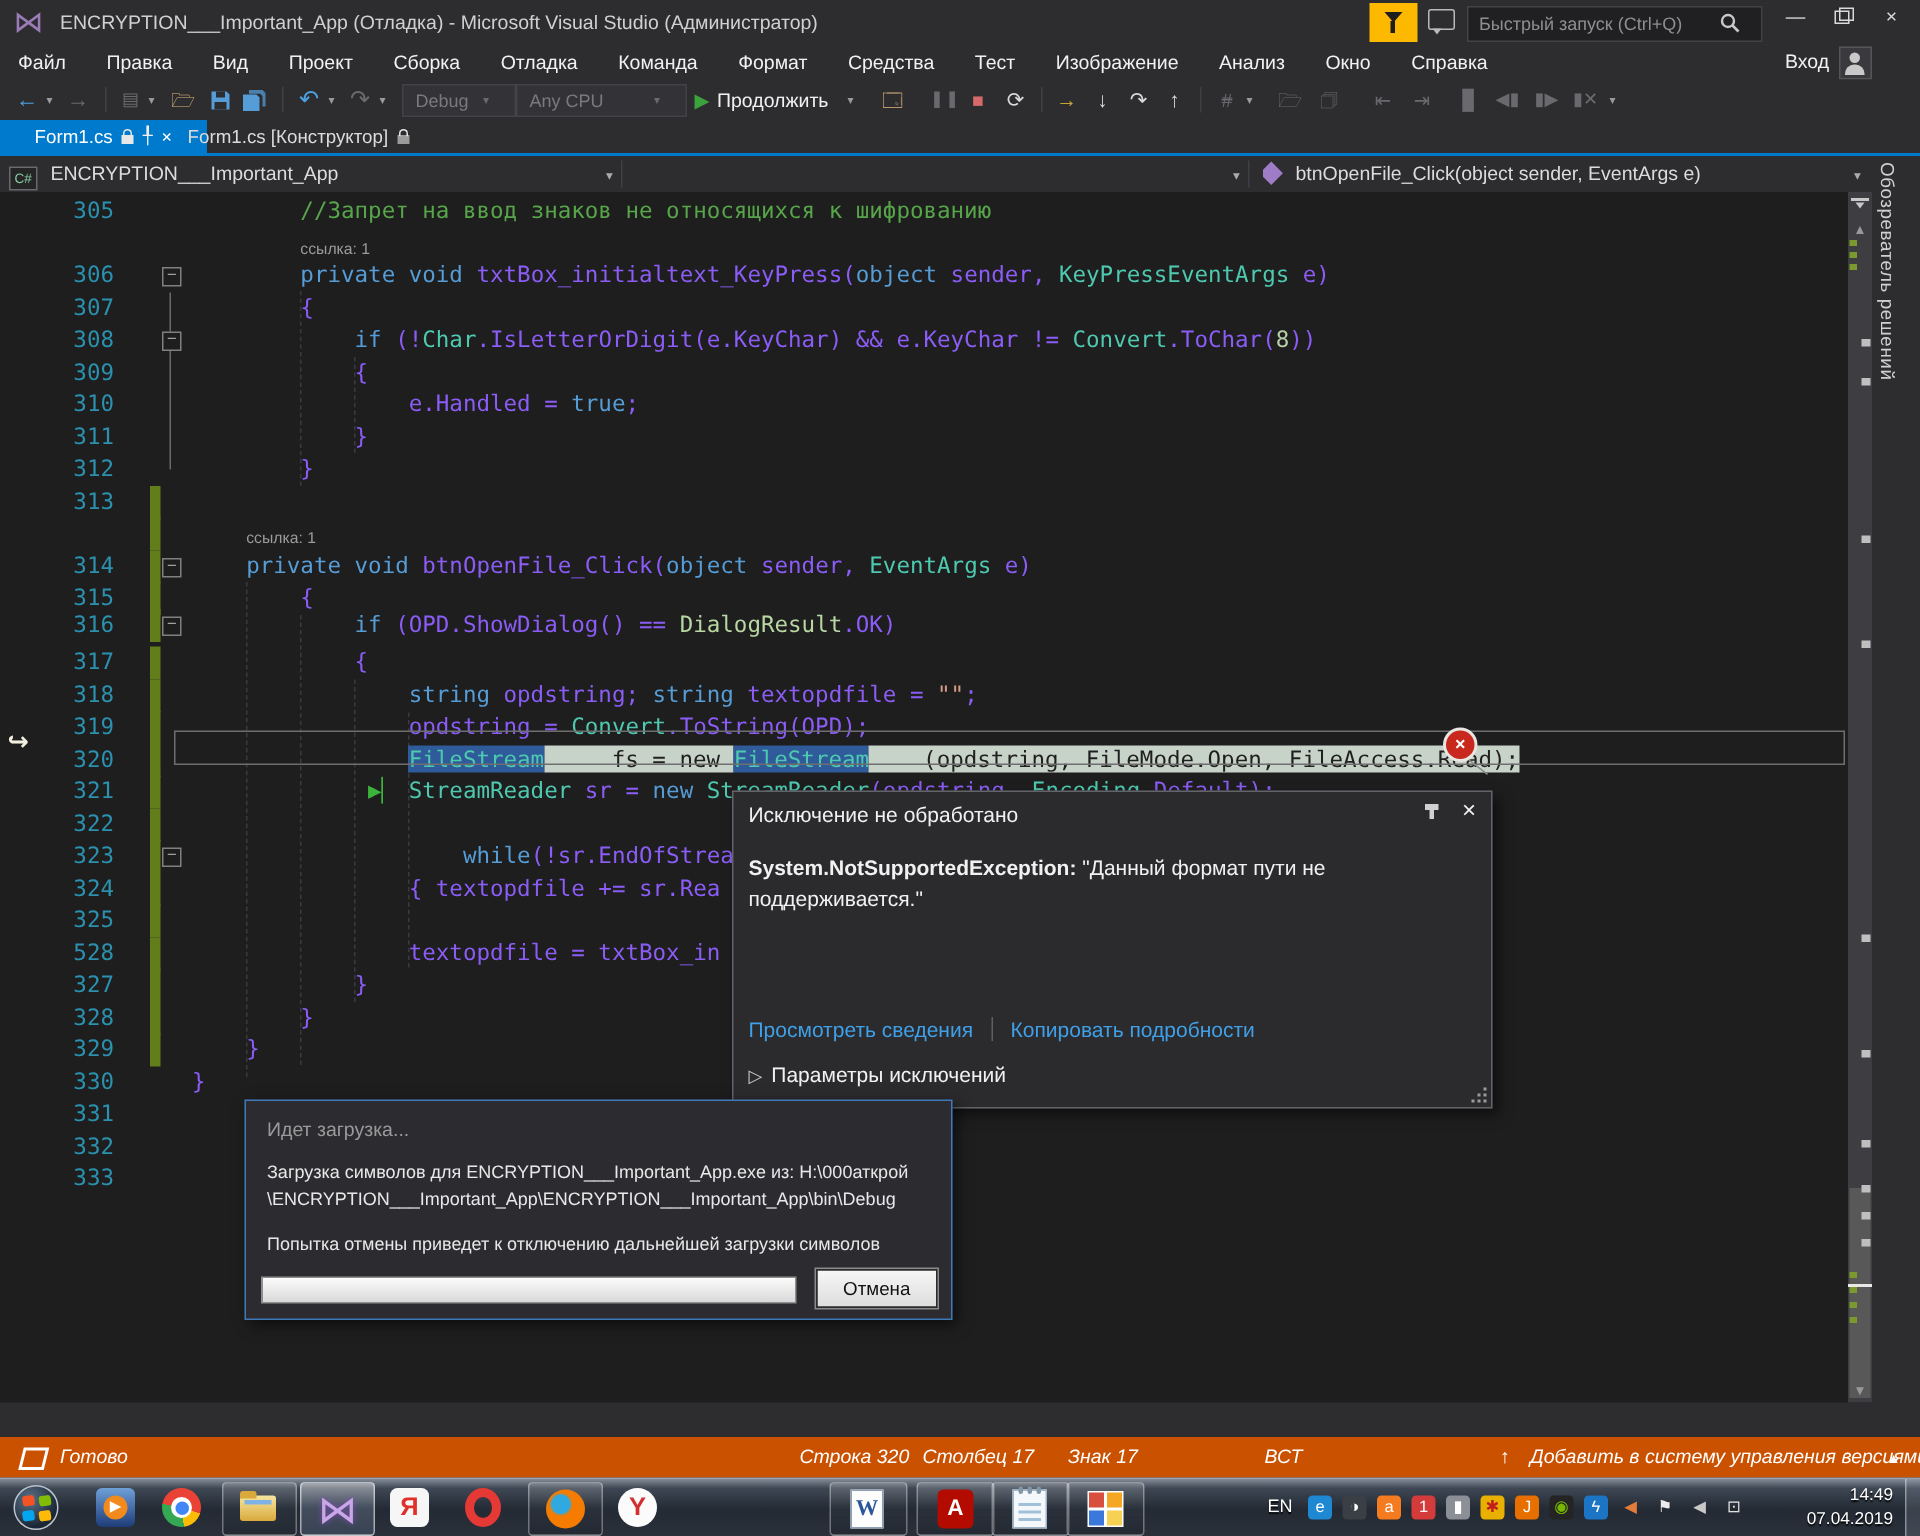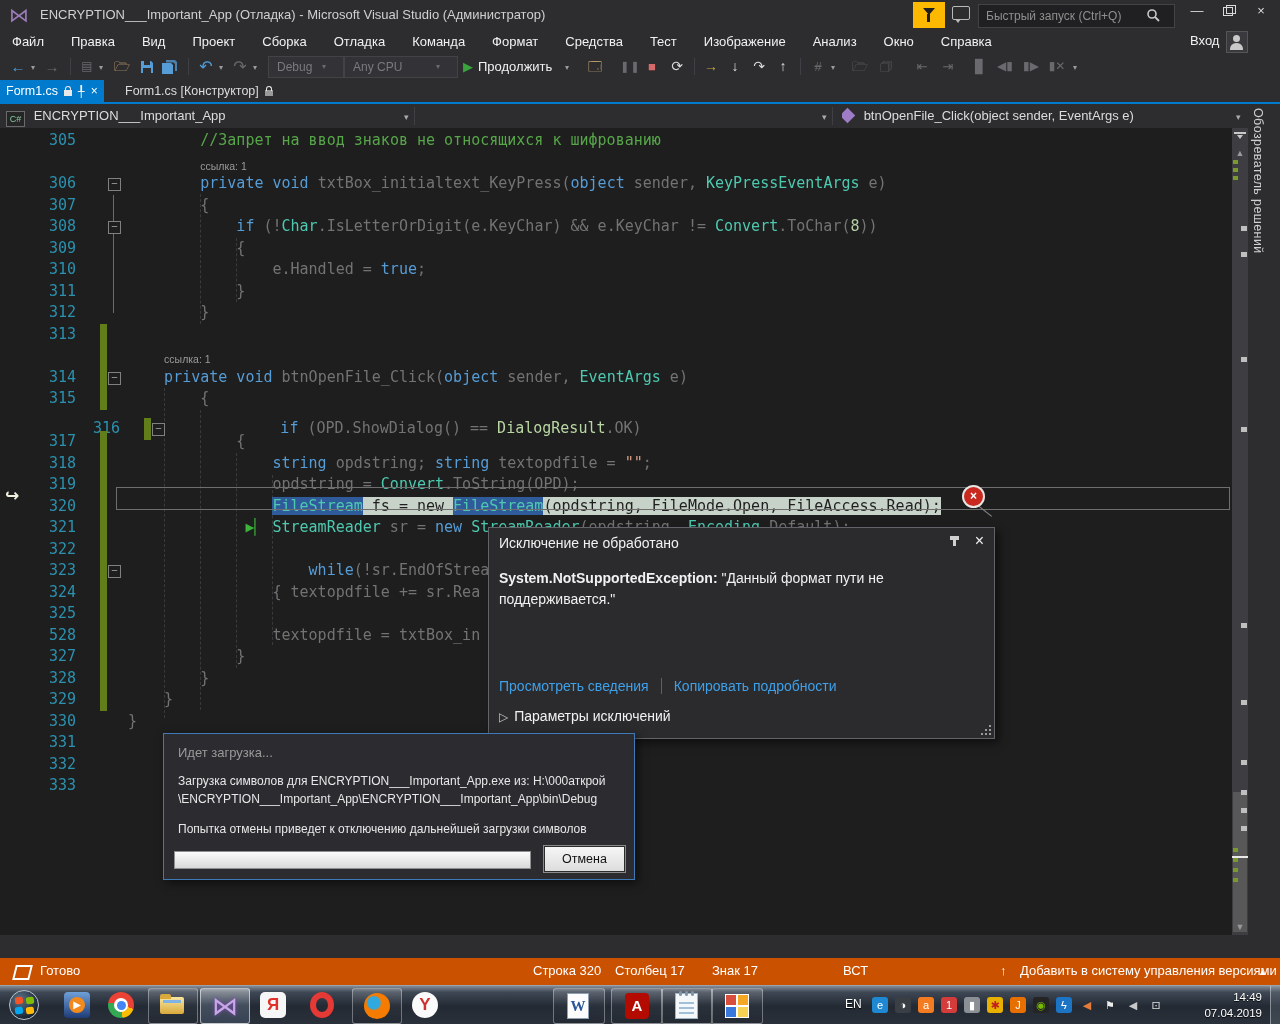--- a/index.html
+++ b/index.html
@@ -34,21 +34,21 @@
   
   #toolbar{left:0;top:53px;width:1280px;height:27px;background:#2D2D30;color:#C8C8C8;}
   .tb{position:absolute;top:0;height:27px;line-height:27px;text-align:center;font-size:15px;}
   .tb.dis{color:#6A6A6E;}
   .tb-sep{position:absolute;top:5px;width:1px;height:17px;background:#3F3F46;}
   .combo{position:absolute;top:3px;height:20px;background:#333337;border:1px solid #434346;color:#7A7A7E;font-size:12px;line-height:20px;padding-left:8px;}
   .caret{font-size:8px;color:#9A9A9E;vertical-align:2px;}
 
   
   #tabbar{left:0;top:80px;width:1280px;height:22px;background:#2D2D30;}
-  #tab1{left:0;top:0;height:22px;background:#007ACC;color:#FFFFFF;font-size:12.5px;line-height:22px;padding:0 6px;display:flex;align-items:center;gap:6px;}
+  #tab1{left:0;top:0;height:22px;background:#007ACC;color:#FFFFFF;font-size:12.5px;line-height:22px;padding:0 23px;display:flex;align-items:center;gap:6px;}
   #tab2{left:117px;top:0;height:22px;color:#DCDCDC;font-size:12.5px;line-height:22px;padding:0 8px;display:flex;align-items:center;gap:6px;}
   .padlock{position:relative;display:inline-block;width:8px;height:6px;background:#E8E8E8;margin-top:3px;}
   .padlock:before{content:"";position:absolute;left:1px;top:-4px;width:4px;height:4px;border:1px solid #E8E8E8;border-bottom:none;border-radius:3px 3px 0 0;}
   .tab-pin{font-size:11px;color:#EFEFEF;}
   .tab-x{font-size:12px;color:#FFFFFF;}
   #accent-line{left:0;top:102px;width:1280px;height:2px;background:#007ACC;}
 
   
   #navbar{left:0;top:104px;width:1248px;height:24px;background:#2D2D30;color:#DCDCDC;font-size:13px;}
   .nav-sec{position:absolute;top:0;height:24px;line-height:24px;white-space:nowrap;overflow:hidden;}
@@ -60,23 +60,23 @@
 
   
   #editor{left:0;top:128px;width:1232px;height:807px;background:#1E1E1E;overflow:hidden;}
   .guide{position:absolute;width:0;border-left:1px dashed #3A3A3E;}
   .ed-row{position:absolute;left:0;width:100%;height:22px;font-family:"DejaVu Sans Mono","Liberation Mono",monospace;font-size:15px;line-height:21px;white-space:pre;}
   .ln{position:absolute;left:20px;top:0;width:56px;text-align:right;color:#2B91AF;}
   .chgbar{position:absolute;left:100px;top:0;width:7px;height:22px;background:#627E1A;}
   .foldbox{position:absolute;left:108px;top:5px;width:11px;height:11px;border:1px solid #808080;background:#1E1E1E;color:#C8C8C8;font-size:9px;line-height:9px;text-align:center;}
   .code{position:absolute;top:0;color:#DCDCDC;}
   .lens{position:absolute;top:4px;font-size:10.5px;color:#9B9B9B;font-family:"Liberation Sans",sans-serif;}
-  .tk-kw{color:#569CD6;} .tk-ty{color:#4EC9B0;} .tk-pl{color:#737373;} .tk-cm{color:#57A64A;}
+  .tk-kw{color:#569CD6;} .tk-ty{color:#4EC9B0;} .tk-pl{color:#8b5cf6;} .tk-cm{color:#57A64A;}
   .tk-st{color:#D69D85;} .tk-nm{color:#B5CEA8;} .tk-en{color:#B8D7A3;}
-  .tk-bb{background:#2F5B9B;color:#4EC9B0;} .tk-lb{background:#C7D2C9;color:#1F1F1F;}
+  .tk-bb{background:#2F5B9B;color:#4EC9B0;} .tk-lb{background:#C7D2C9;color:#1F1F1F;padding-left:36px;}
   .tk-gl{color:#3CB43C;}
   #fold-line{left:113px;top:67px;width:1px;height:118px;background:#6A6A6A;}
   #cur-box{left:116px;top:359px;width:1112px;height:21px;border:1px solid #6E6E6E;}
   #margin-arrow{left:5px;top:357px;color:#F2EFDE;font-size:17px;font-weight:bold;}
   #error-badge{left:962px;top:357px;width:23px;height:23px;border-radius:50%;background:#C8281E;border:2px solid #E8E6E3;box-sizing:border-box;color:#FFF;font-size:12px;font-weight:bold;text-align:center;line-height:19px;}
   #callout{left:972px;top:381px;width:22px;height:1px;background:#8A8A8A;transform:rotate(38deg);}
 
   
   #exc-popup{left:488px;top:399px;width:505px;height:210px;background:#2B2B2E;border:1px solid #63636A;box-shadow:4px 4px 8px rgba(0,0,0,.5);color:#F1F1F1;}
   #exc-title{position:absolute;left:10px;top:7px;font-size:14px;}
@@ -110,21 +110,21 @@
   #hscroll{left:0;top:935px;width:1232px;height:23px;background:#3E3E42;}
   #zoombox{position:absolute;left:0;top:0;width:62px;height:23px;background:#2D2D30;color:#DCDCDC;font-size:12px;line-height:23px;padding-left:8px;}
   #hthumb{position:absolute;left:78px;top:2px;width:1136px;height:19px;background:#575757;}
   #corner{left:1232px;top:935px;width:48px;height:23px;background:#2D2D30;}
   #side-strip{left:1248px;top:104px;width:32px;height:854px;background:#2D2D30;}
   #side-tab{position:absolute;left:3px;top:4px;writing-mode:vertical-rl;color:#D0D0D0;font-size:12.5px;letter-spacing:.4px;}
 
   
   #statusbar{left:0;top:958px;width:1280px;height:27px;background:#CA5100;color:#FFFFFF;font-size:13px;}
   #sb-icon{position:absolute;left:14px;top:7px;width:13px;height:11px;border:2px solid #FFF;transform:skewX(-14deg);}
-  .sb-item{position:absolute;top:5px;white-space:nowrap;}
+  .sb-item{position:absolute;top:5px;white-space:nowrap;font-style:italic;}
 
   
   #taskbar{left:0;top:985px;width:1280px;height:39px;
     background:linear-gradient(180deg,#848B96 0%,#3E4754 16%,#232A34 52%,#2A313B 100%);
     border-top:1px solid #9AA2AC;}
   .tk-btn{position:absolute;top:2px;height:34px;border-radius:3px;}
   .tk-frame{border:1px solid rgba(255,255,255,.35);background:linear-gradient(rgba(255,255,255,.18),rgba(255,255,255,.04) 45%,rgba(0,0,0,.12));}
   .tk-active{background:linear-gradient(rgba(255,255,255,.42),rgba(170,190,220,.25) 45%,rgba(90,110,140,.30));border:1px solid rgba(255,255,255,.55);}
   .ic{position:absolute;}
   .tray-ic{position:absolute;top:11px;width:16px;height:16px;border-radius:3px;font-size:11px;line-height:16px;text-align:center;color:#FFF;}
@@ -278,21 +278,21 @@
         <div class="ed-row" style="top: 66.5px;"><span class="ln">307</span><span class="code" style="left: 200.24px;"><span class="tk-pl">{</span></span></div>
         <div class="ed-row" style="top: 88px;"><span class="ln">308</span><span class="foldbox">–</span><span class="code" style="left: 236.36px;"><span class="tk-kw">if</span><span class="tk-pl"> (!</span><span class="tk-ty">Char</span><span class="tk-pl">.IsLetterOrDigit(e.KeyChar) &amp;&amp; e.KeyChar != </span><span class="tk-ty">Convert</span><span class="tk-pl">.ToChar(</span><span class="tk-nm">8</span><span class="tk-pl">))</span></span></div>
         <div class="ed-row" style="top: 109.5px;"><span class="ln">309</span><span class="code" style="left: 236.36px;"><span class="tk-pl">{</span></span></div>
         <div class="ed-row" style="top: 131px;"><span class="ln">310</span><span class="code" style="left: 272.48px;"><span class="tk-pl">e.Handled = </span><span class="tk-kw">true</span><span class="tk-pl">;</span></span></div>
         <div class="ed-row" style="top: 152.5px;"><span class="ln">311</span><span class="code" style="left: 236.36px;"><span class="tk-pl">}</span></span></div>
         <div class="ed-row" style="top: 174px;"><span class="ln">312</span><span class="code" style="left: 200.24px;"><span class="tk-pl">}</span></span></div>
         <div class="ed-row" style="top: 195.5px;"><span class="chgbar"></span><span class="ln">313</span><span class="code" style="left: 128px;"></span></div>
         <div class="ed-row" style="top: 217px;"><span class="chgbar"></span><span class="lens" style="left: 164.12px;">ссылка: 1</span></div>
         <div class="ed-row" style="top: 238.5px;"><span class="chgbar"></span><span class="ln">314</span><span class="foldbox">–</span><span class="code" style="left: 164.12px;"><span class="tk-kw">private</span><span class="tk-pl"> </span><span class="tk-kw">void</span><span class="tk-pl"> btnOpenFile_Click(</span><span class="tk-kw">object</span><span class="tk-pl"> sender, </span><span class="tk-ty">EventArgs</span><span class="tk-pl"> e)</span></span></div>
         <div class="ed-row" style="top: 260px;"><span class="chgbar"></span><span class="ln">315</span><span class="code" style="left: 200.24px;"><span class="tk-pl">{</span></span></div>
-        <div class="ed-row" style="top: 290px; margin-left: 44px;"><span class="chgbar"></span><span class="ln">316</span><span class="foldbox">–</span><span class="code" style="left: 236.36px;"><span class="tk-kw">if</span><span class="tk-pl"> (OPD.ShowDialog() == </span><span class="tk-en">DialogResult</span><span class="tk-pl">.OK)</span></span></div>
+        <div class="ed-row" style="top: 278px;"><span class="chgbar"></span><span class="ln">316</span><span class="foldbox">–</span><span class="code" style="left: 236.36px;"><span class="tk-kw">if</span><span class="tk-pl"> (OPD.ShowDialog() == </span><span class="tk-en">DialogResult</span><span class="tk-pl">.OK)</span></span></div>
         <div class="ed-row" style="top: 303px;"><span class="chgbar"></span><span class="ln">317</span><span class="code" style="left: 236.36px;"><span class="tk-pl">{</span></span></div>
         <div class="ed-row" style="top: 324.5px;"><span class="chgbar"></span><span class="ln">318</span><span class="code" style="left: 272.48px;"><span class="tk-kw">string</span><span class="tk-pl"> opdstring; </span><span class="tk-kw">string</span><span class="tk-pl"> textopdfile = </span><span class="tk-st">""</span><span class="tk-pl">;</span></span></div>
         <div class="ed-row" style="top: 346px;"><span class="chgbar"></span><span class="ln">319</span><span class="code" style="left: 272.48px;"><span class="tk-pl">opdstring = </span><span class="tk-ty">Convert</span><span class="tk-pl">.ToString(OPD);</span></span></div>
         <div class="ed-row" style="top: 367.5px;"><span class="chgbar"></span><span class="ln">320</span><span class="code" style="left: 272.48px;"><span class="tk-bb">FileStream</span><span class="tk-lb"> fs = new </span><span class="tk-bb">FileStream</span><span class="tk-lb">(opdstring, FileMode.Open, FileAccess.Read);</span></span></div>
         <div class="ed-row" style="top: 389px;"><span class="chgbar"></span><span class="ln">321</span><span class="code" style="left: 245.39px;"><span class="tk-gl">▶▏</span><span class="tk-pl"> </span><span class="tk-ty">StreamReader</span><span class="tk-pl"> sr = </span><span class="tk-kw">new</span><span class="tk-pl"> </span><span class="tk-ty">StreamReader</span><span class="tk-pl">(opdstring, </span><span class="tk-ty">Encoding</span><span class="tk-pl">.Default);</span></span></div>
         <div class="ed-row" style="top: 410.5px;"><span class="chgbar"></span><span class="ln">322</span><span class="code" style="left: 128px;"></span></div>
         <div class="ed-row" style="top: 432px;"><span class="chgbar"></span><span class="ln">323</span><span class="foldbox">–</span><span class="code" style="left: 308.6px;"><span class="tk-kw">while</span><span class="tk-pl">(!sr.EndOfStream</span></span></div>
         <div class="ed-row" style="top: 453.5px;"><span class="chgbar"></span><span class="ln">324</span><span class="code" style="left: 272.48px;"><span class="tk-pl">{ textopdfile += sr.Rea</span></span></div>
         <div class="ed-row" style="top: 475px;"><span class="chgbar"></span><span class="ln">325</span><span class="code" style="left: 128px;"></span></div>
         <div class="ed-row" style="top: 496.5px;"><span class="chgbar"></span><span class="ln">528</span><span class="code" style="left: 272.48px;"><span class="tk-pl">textopdfile = txtBox_in</span></span></div>

